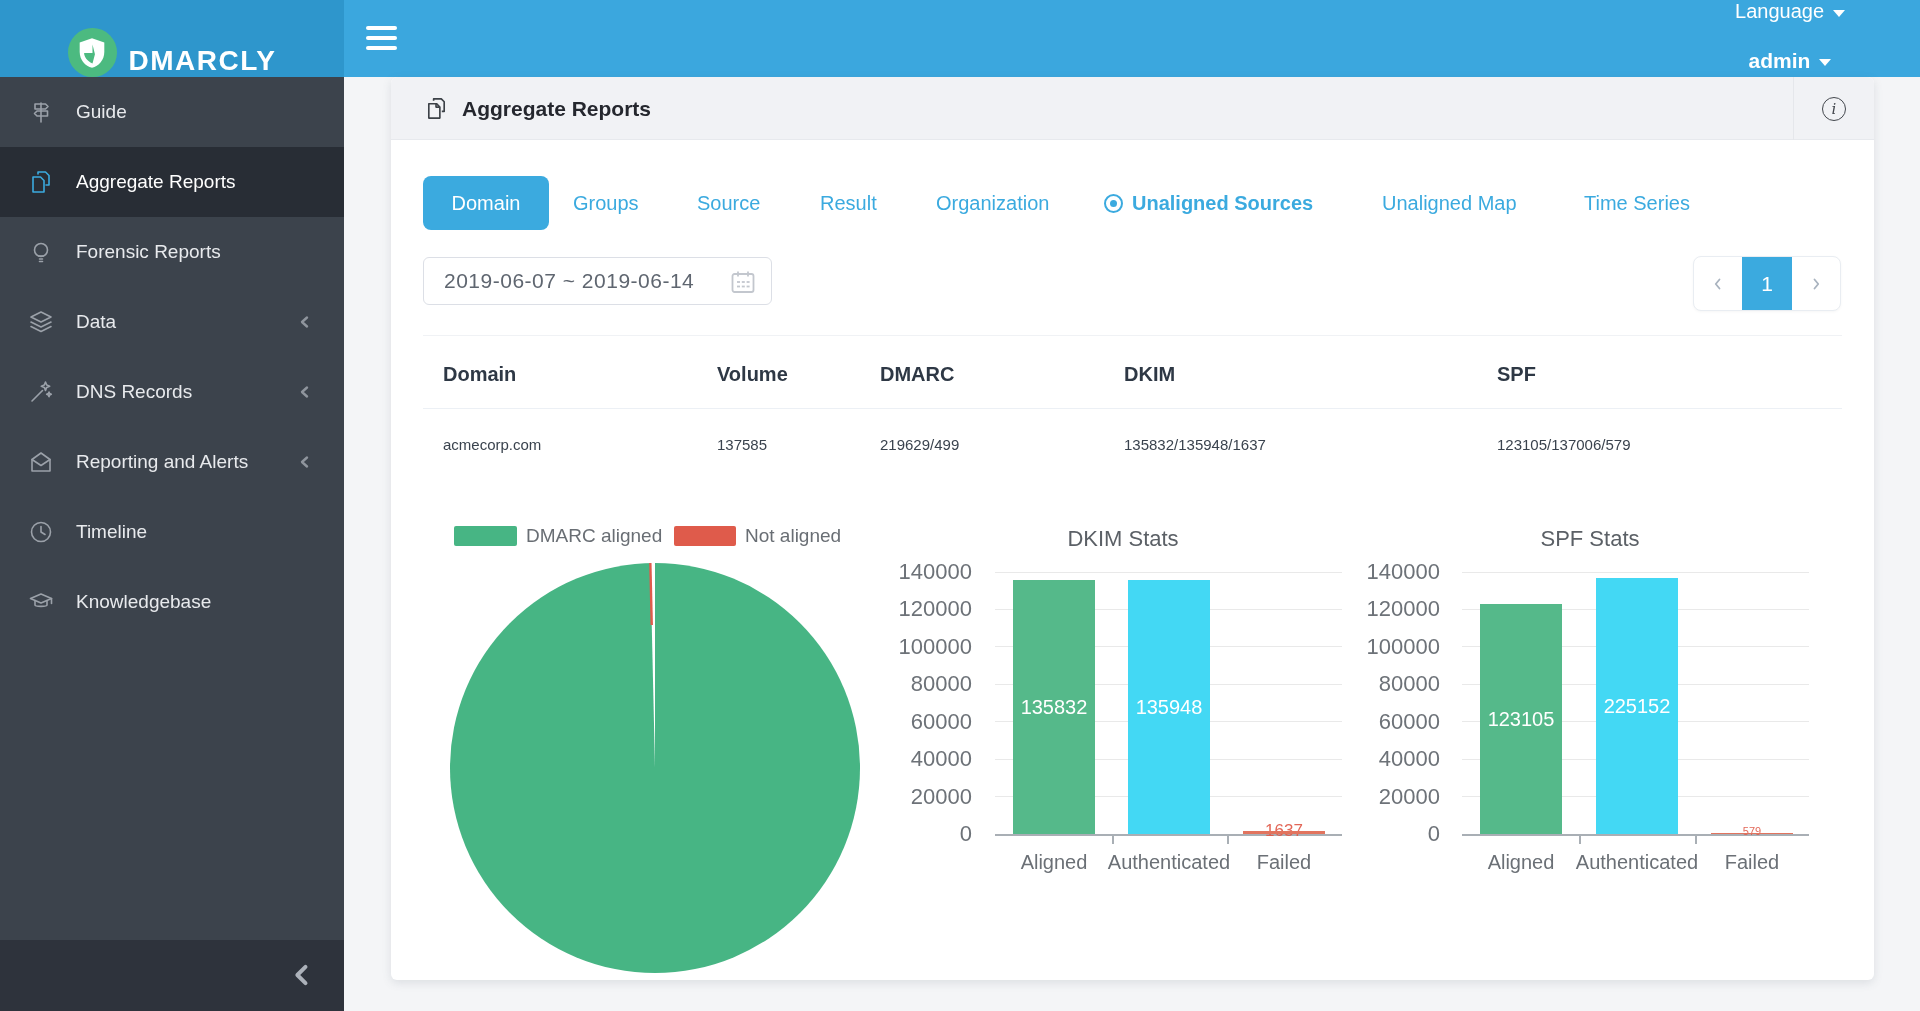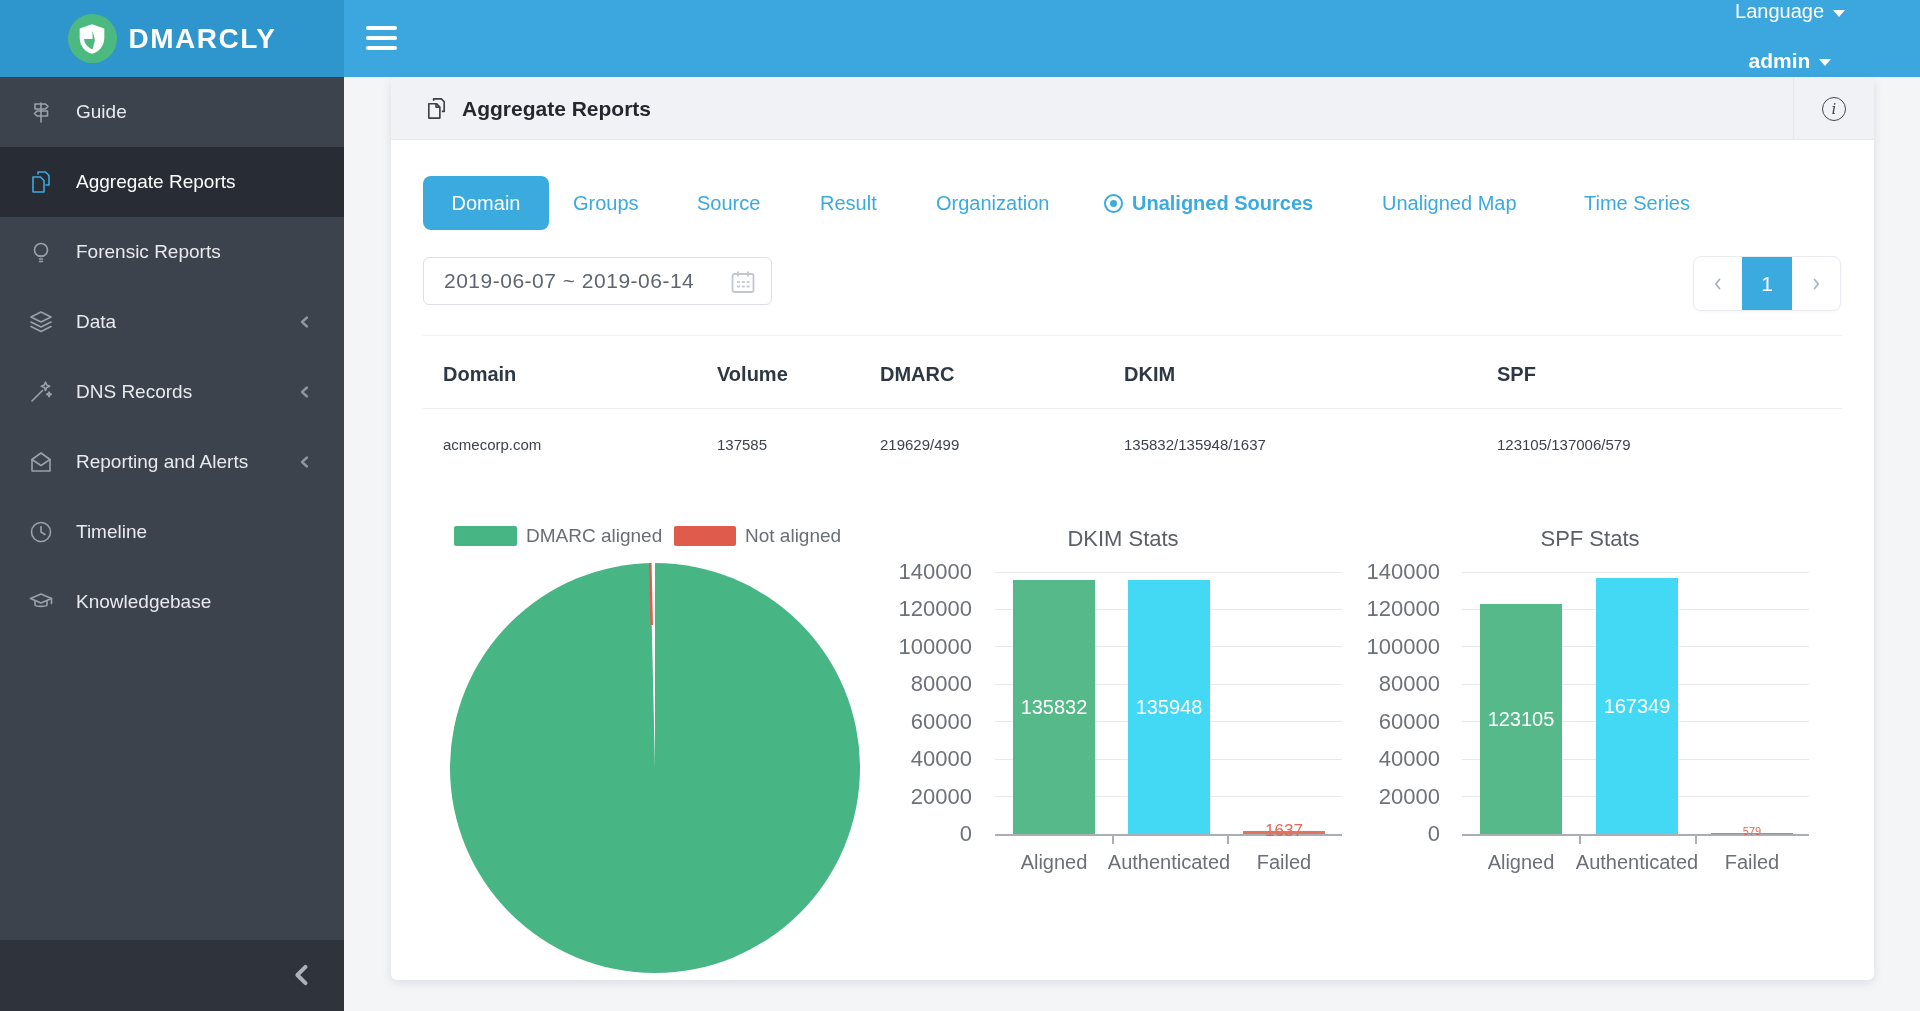--- a/index.html
+++ b/index.html
@@ -2,21 +2,21 @@
 <html><head>
 <meta charset="utf-8">
 <style>
   * { margin:0; padding:0; box-sizing:border-box; }
   html,body { width:1920px; height:1011px; overflow:hidden; }
   body { font-family:"Liberation Sans", sans-serif; }
   #root { position:relative; width:1920px; height:1011px; background:#F4F5F7; }
 
   
   .topbar { position:absolute; left:0; top:0; width:1920px; height:77px; background:#3BA7DE; }
-  .logoarea { position:absolute; left:0; top:0; width:344px; height:77px; background:#2E96CC; display:flex; align-items:center; justify-content:center; gap:12px; }
+  .logoarea { position:absolute; left:0; top:0; width:344px; height:77px; background:#2E96CC; display:flex; align-items:flex-end; justify-content:center; gap:12px; }
   .logo-circle { width:49px; height:49px; border-radius:50%; background:#4CBA80; display:flex; align-items:center; justify-content:center; }
   .brand { color:#fff; font-size:28px; font-weight:bold; letter-spacing:1.5px; }
   .hamburger { position:absolute; left:366px; top:26px; width:31px; height:26px; cursor:pointer; }
   .hamburger div { position:absolute; left:0; width:31px; height:3.5px; background:#fff; border-radius:2px; }
   .topbar-right { position:absolute; right:75px; top:0; height:77px; display:flex; align-items:center; gap:26px;flex-direction:column; }
   .tb-item { display:flex; align-items:center; gap:9px; color:#fff; font-size:20px; cursor:pointer; }
   .tb-item.bold { font-weight:bold; font-size:21px; }
   .caret { width:0; height:0; border-left:6px solid transparent; border-right:6px solid transparent; border-top:7px solid #fff; margin-top:3px; }
 
   
@@ -315,20 +315,20 @@
       <div class="ylabel" style="left: 1350px; top: 599.429px;">120000</div>
       <div class="gridline" style="left: 1462px; top: 571.5px; width: 347px;"></div>
       <div class="ylabel" style="left: 1350px; top: 562px;">140000</div>
       <div class="axisline" style="left: 1462px; top: 834px; width: 347px;"></div>
       <div class="axistick" style="left: 1579px; top: 836px;"></div>
       <div class="axistick" style="left: 1694.5px; top: 836px;"></div>
       <div class="bar" style="left: 1480px; top: 603.618px; width: 82px; height: 230.382px; background: rgb(85, 185, 138);"></div>
       <div class="barlabel" style="left: 1461px; top: 706.809px; color: rgb(255, 255, 255);">123105</div>
       <div class="xlabel" style="left: 1431px; top: 850px;">Aligned</div>
       <div class="bar" style="left: 1596px; top: 577.603px; width: 82px; height: 256.397px; background: rgb(67, 216, 244);"></div>
-      <div class="barlabel" style="left: 1577px; top: 693.802px; color: rgb(255, 255, 255);">167349</div>
+      <div class="barlabel" style="left: 1577px; top: 693.802px; color: rgb(255, 255, 255);">225152</div>
       <div class="xlabel" style="left: 1547px; top: 850px;">Authenticated</div>
       <div class="barlabel" style="left: 1692px; top: 819px; color: rgb(224, 90, 73); font-size: 11px; opacity: 0.92;">579</div>
       <div class="bar" style="left: 1711px; top: 832.916px; width: 82px; height: 1.08356px; background: rgb(226, 116, 94);"></div>
       <div class="xlabel" style="left: 1662px; top: 850px;">Failed</div>
     </div>
 
 </div>
 
 </body></html>

